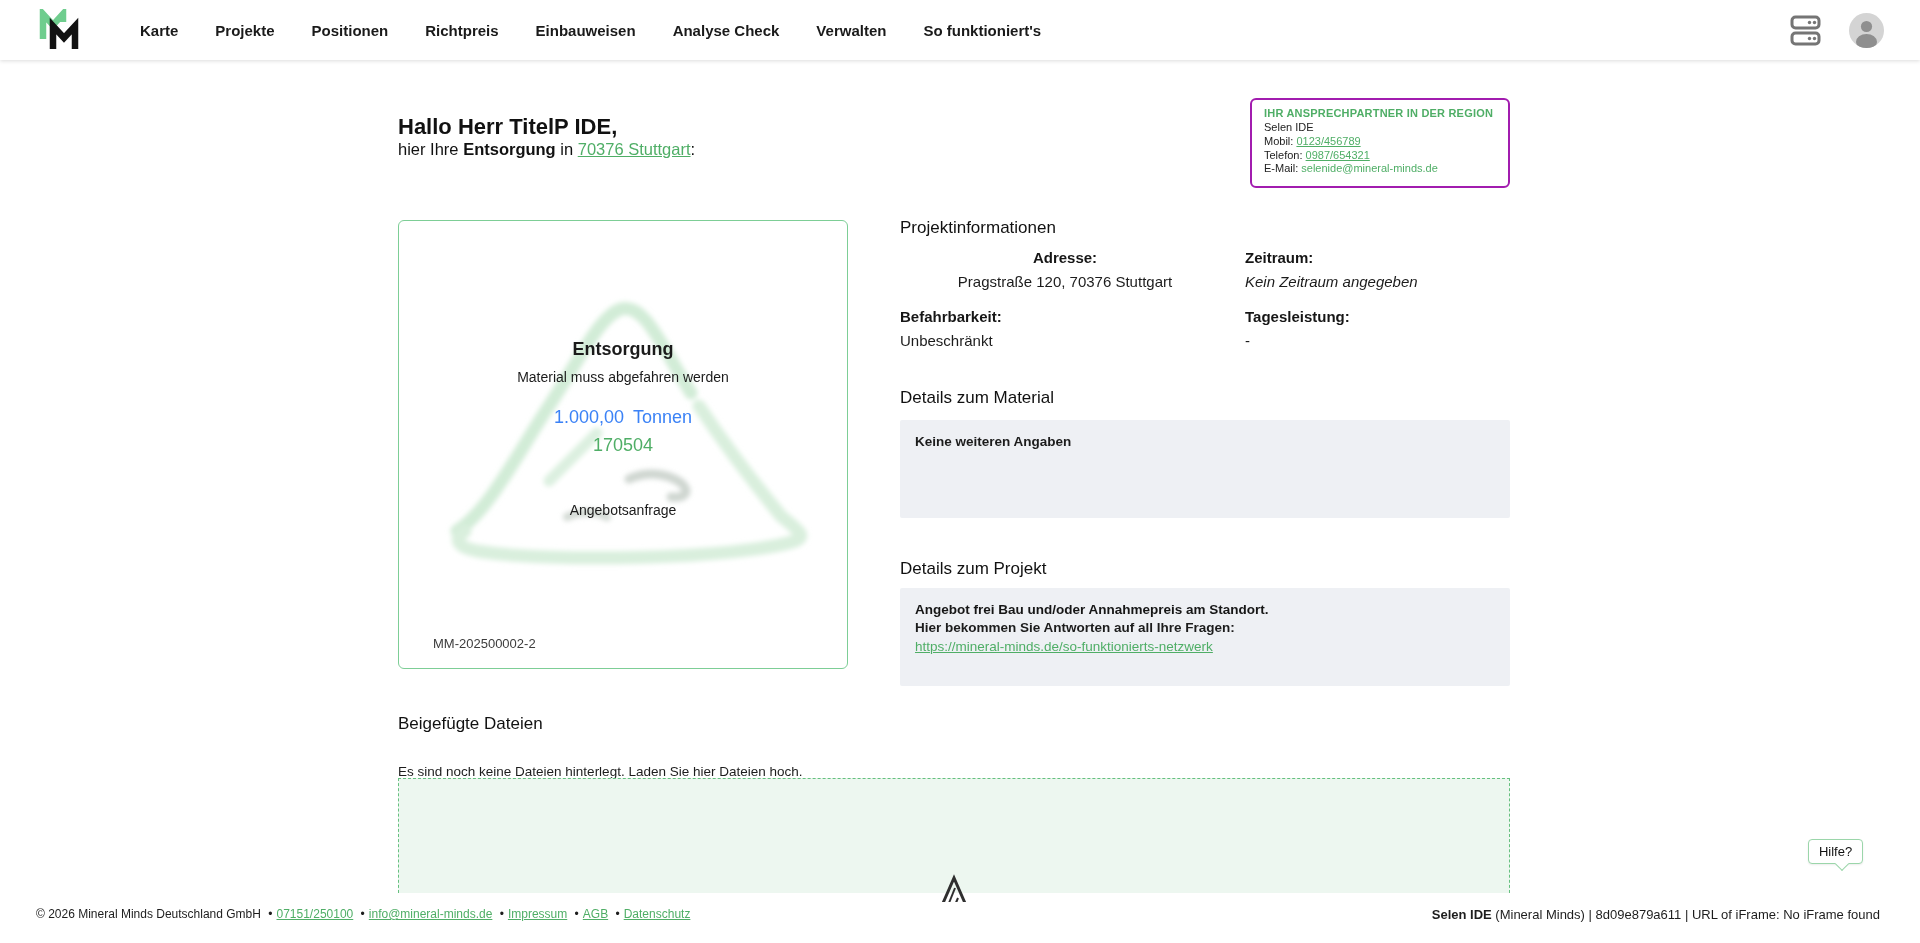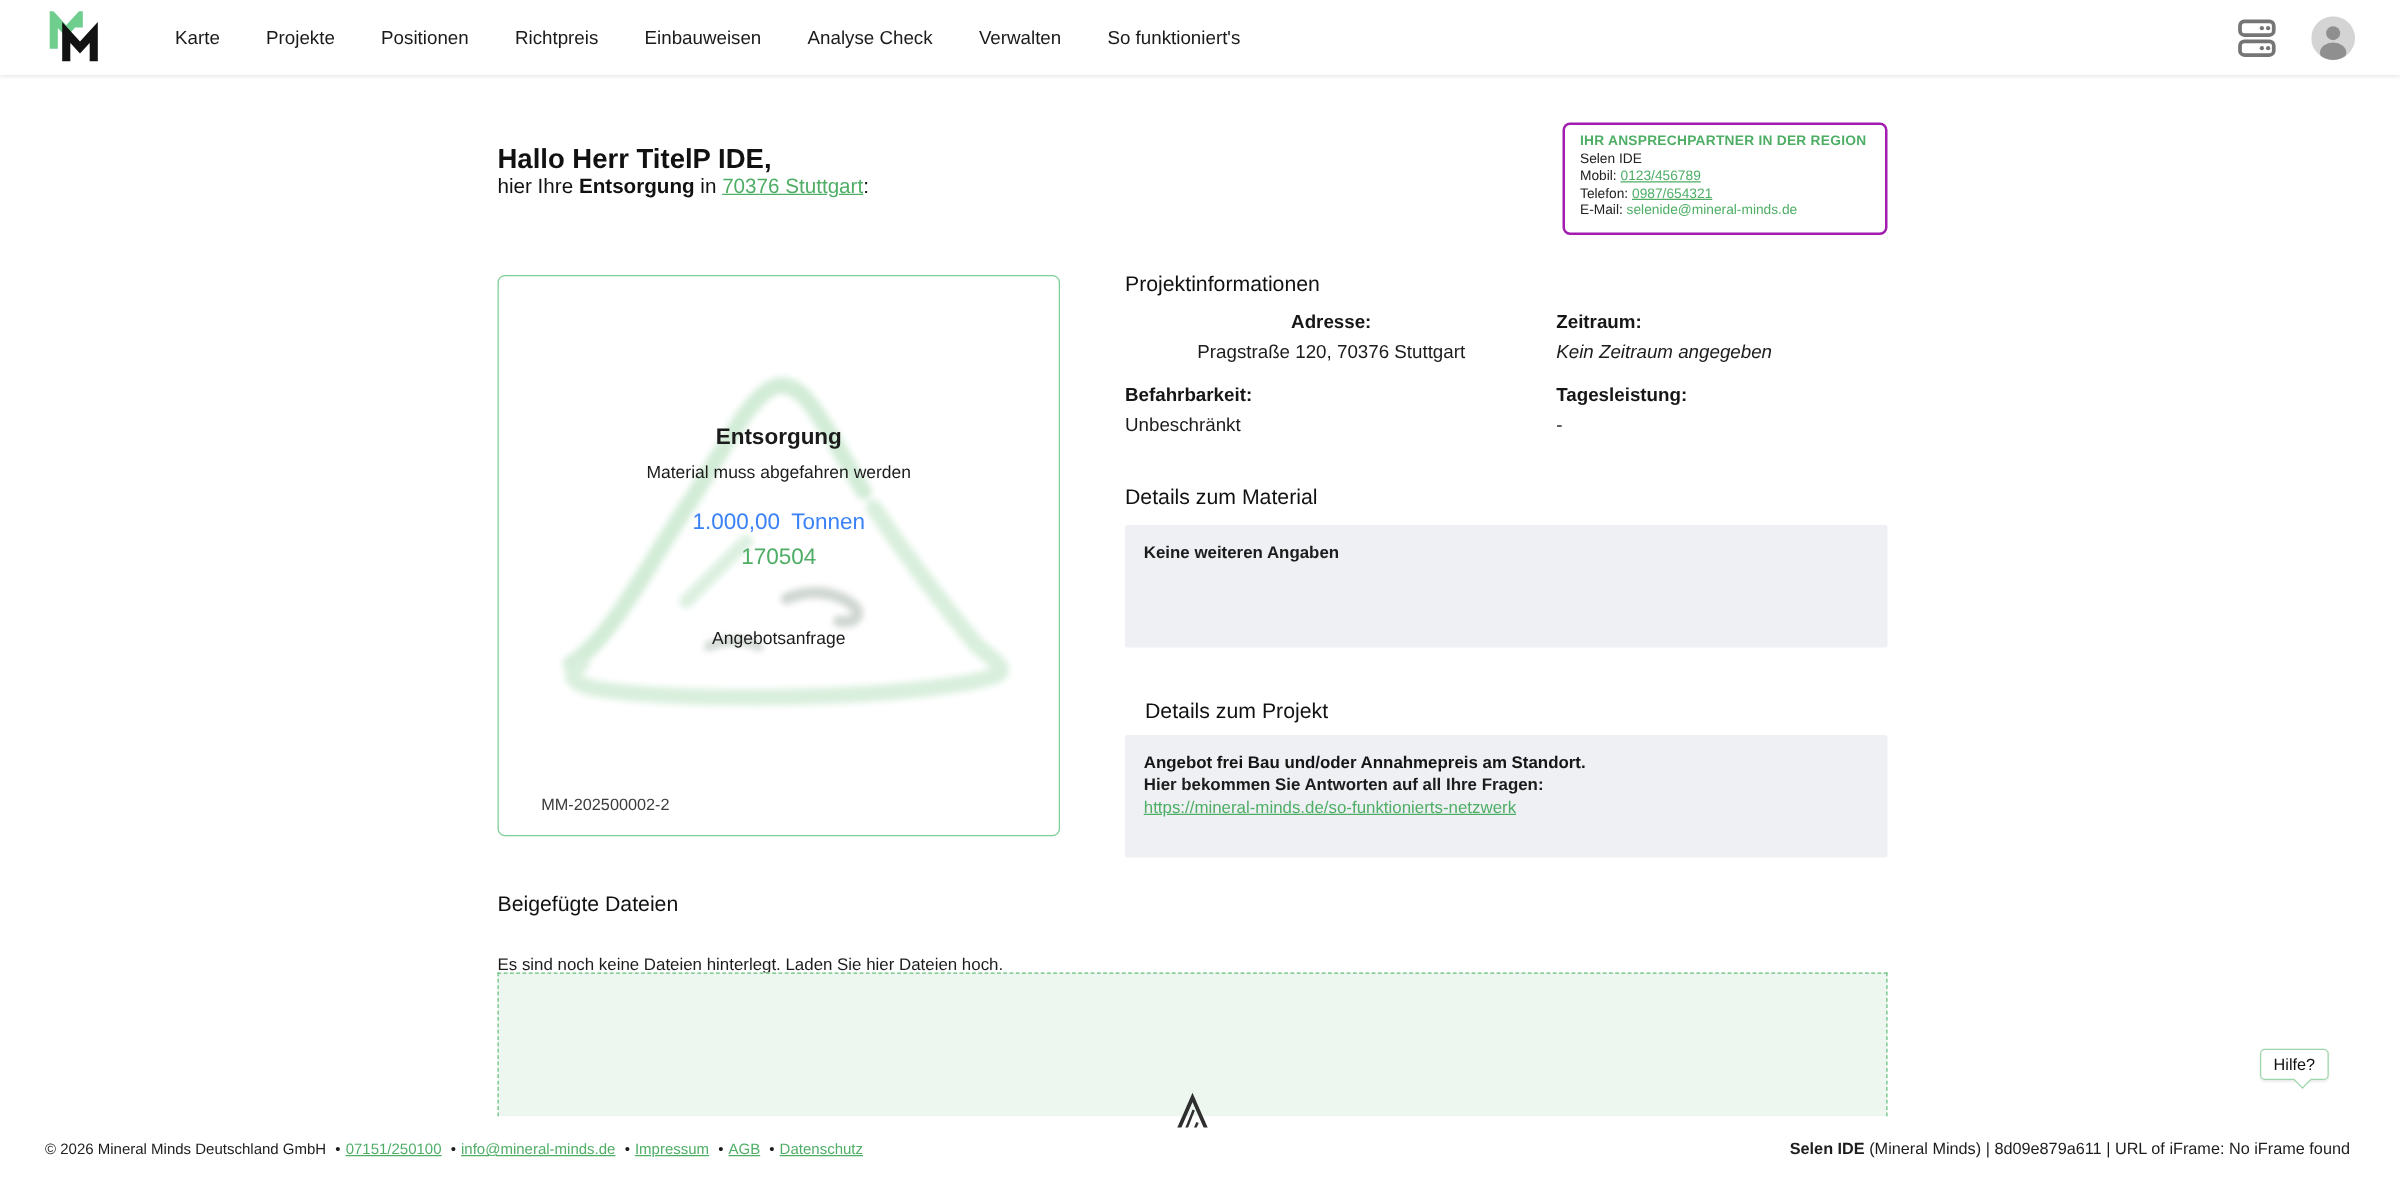--- a/index.html
+++ b/index.html
@@ -5,21 +5,21 @@
   * { margin:0; padding:0; box-sizing:border-box; }
   html,body { width:1920px; height:943px; overflow:hidden; background:#fff;
     font-family:"Liberation Sans", sans-serif; color:#1b1b1b; }
   .page { position:relative; width:1920px; height:943px; }
 
   
   .topnav { position:absolute; top:0; left:0; width:1920px; height:60px; background:#fff;
     box-shadow:0 1px 4px rgba(0,0,0,.14); display:flex; align-items:center; z-index:20; }
   .logo { margin-left:36px; width:52px; height:44px; display:flex; align-items:center; cursor:pointer; }
   .nav-items { display:flex; align-items:center; gap:37px; margin-left:52px; }
-  .nav-item { font-size:15px; font-weight:400; color:#1a1a1a; cursor:pointer; white-space:nowrap; }
+  .nav-item { font-size:15px; font-weight:700; color:#1a1a1a; cursor:pointer; white-space:nowrap; }
   .nav-right { margin-left:auto; margin-right:36px; display:flex; align-items:center; gap:28px; }
   .icon-btn { cursor:pointer; display:flex; align-items:center; }
 
   
   .greet-title { position:absolute; left:398px; top:114px; font-size:22px; font-weight:700; color:#111; }
   .greet-sub { position:absolute; left:398px; top:140px; font-size:16.5px; color:#111; }
   .greet-sub b { font-weight:700; }
   a.green-link, .green-link { color:#4fae66; text-decoration:underline; cursor:pointer; }
 
   
@@ -61,21 +61,21 @@
 
   
   .help-bubble { position:absolute; left:1808px; top:839px; width:55px; height:25px; background:#fff;
     border:1.5px solid #9bd6aa; border-radius:4px; display:flex; align-items:center; justify-content:center;
     font-size:13px; color:#111; cursor:pointer; z-index:9; box-shadow:0 1px 2px rgba(0,0,0,.08); }
   .help-bubble::after { content:""; position:absolute; left:28px; bottom:-6px; width:9px; height:9px;
     background:#fff; border-right:1.5px solid #9bd6aa; border-bottom:1.5px solid #9bd6aa; transform:rotate(45deg); }
 
   
   .footer { position:absolute; left:0; bottom:0; width:1920px; height:41px; background:#fff; z-index:30;
-    display:flex; align-items:flex-end; justify-content:space-between; padding:0 40px 17px 36px; }
+    display:flex; align-items:center; justify-content:space-between; padding:0 40px 17px 36px; }
   .footer-left { font-size:12px; color:#1d1d1d; }
   .footer-left a { font-size:12px; }
   .footer-sep { margin:0 4px; color:#1d1d1d; }
   .footer-right { font-size:13px; color:#1d1d1d; }
   .footer-right b { font-weight:700; }
 </style>
 </head>
 <body>
 
 <div class="page">
@@ -178,21 +178,21 @@
   <div class="field" style="left:1245px; top:308px;">
     <div class="lab">Tagesleistung:</div>
     <div class="val">-</div>
   </div>
 
   <h2 class="sec-h" style="left:900px; top:388px;">Details zum Material</h2>
   <div class="gray-box" style="top:420px;">
     <div class="n-line">Keine weiteren Angaben</div>
   </div>
 
-  <h2 class="sec-h" style="left:900px; top:559px;margin-left:16px;">Details zum Projekt</h2>
+  <h2 class="sec-h" style="left:900px; top:559px;">Details zum Projekt</h2>
   <div class="gray-box" style="top:588px;">
     <div class="b-line">Angebot frei Bau und/oder Annahmepreis am Standort.</div>
     <div class="n-line">Hier bekommen Sie Antworten auf all Ihre Fragen:</div>
     <a class="green-link">https://mineral-minds.de/so-funktionierts-netzwerk</a>
   </div>
 
   <h2 class="sec-h" style="left:398px; top:714px;">Beigefügte Dateien</h2>
   <div class="files-hint">Es sind noch keine Dateien hinterlegt. Laden Sie hier Dateien hoch.</div>
   <div class="dropzone"></div>
   <svg class="upload-ico" width="36" height="60" viewBox="0 0 36 60">

